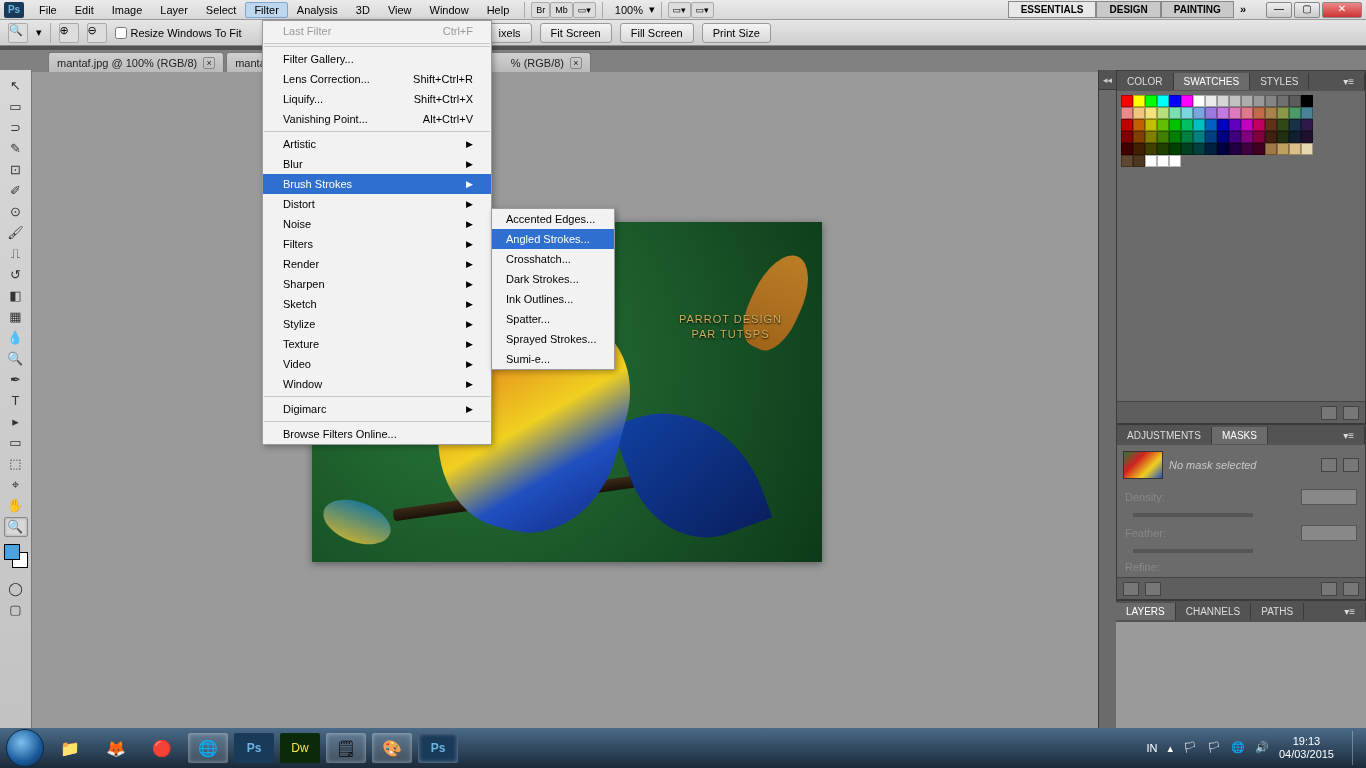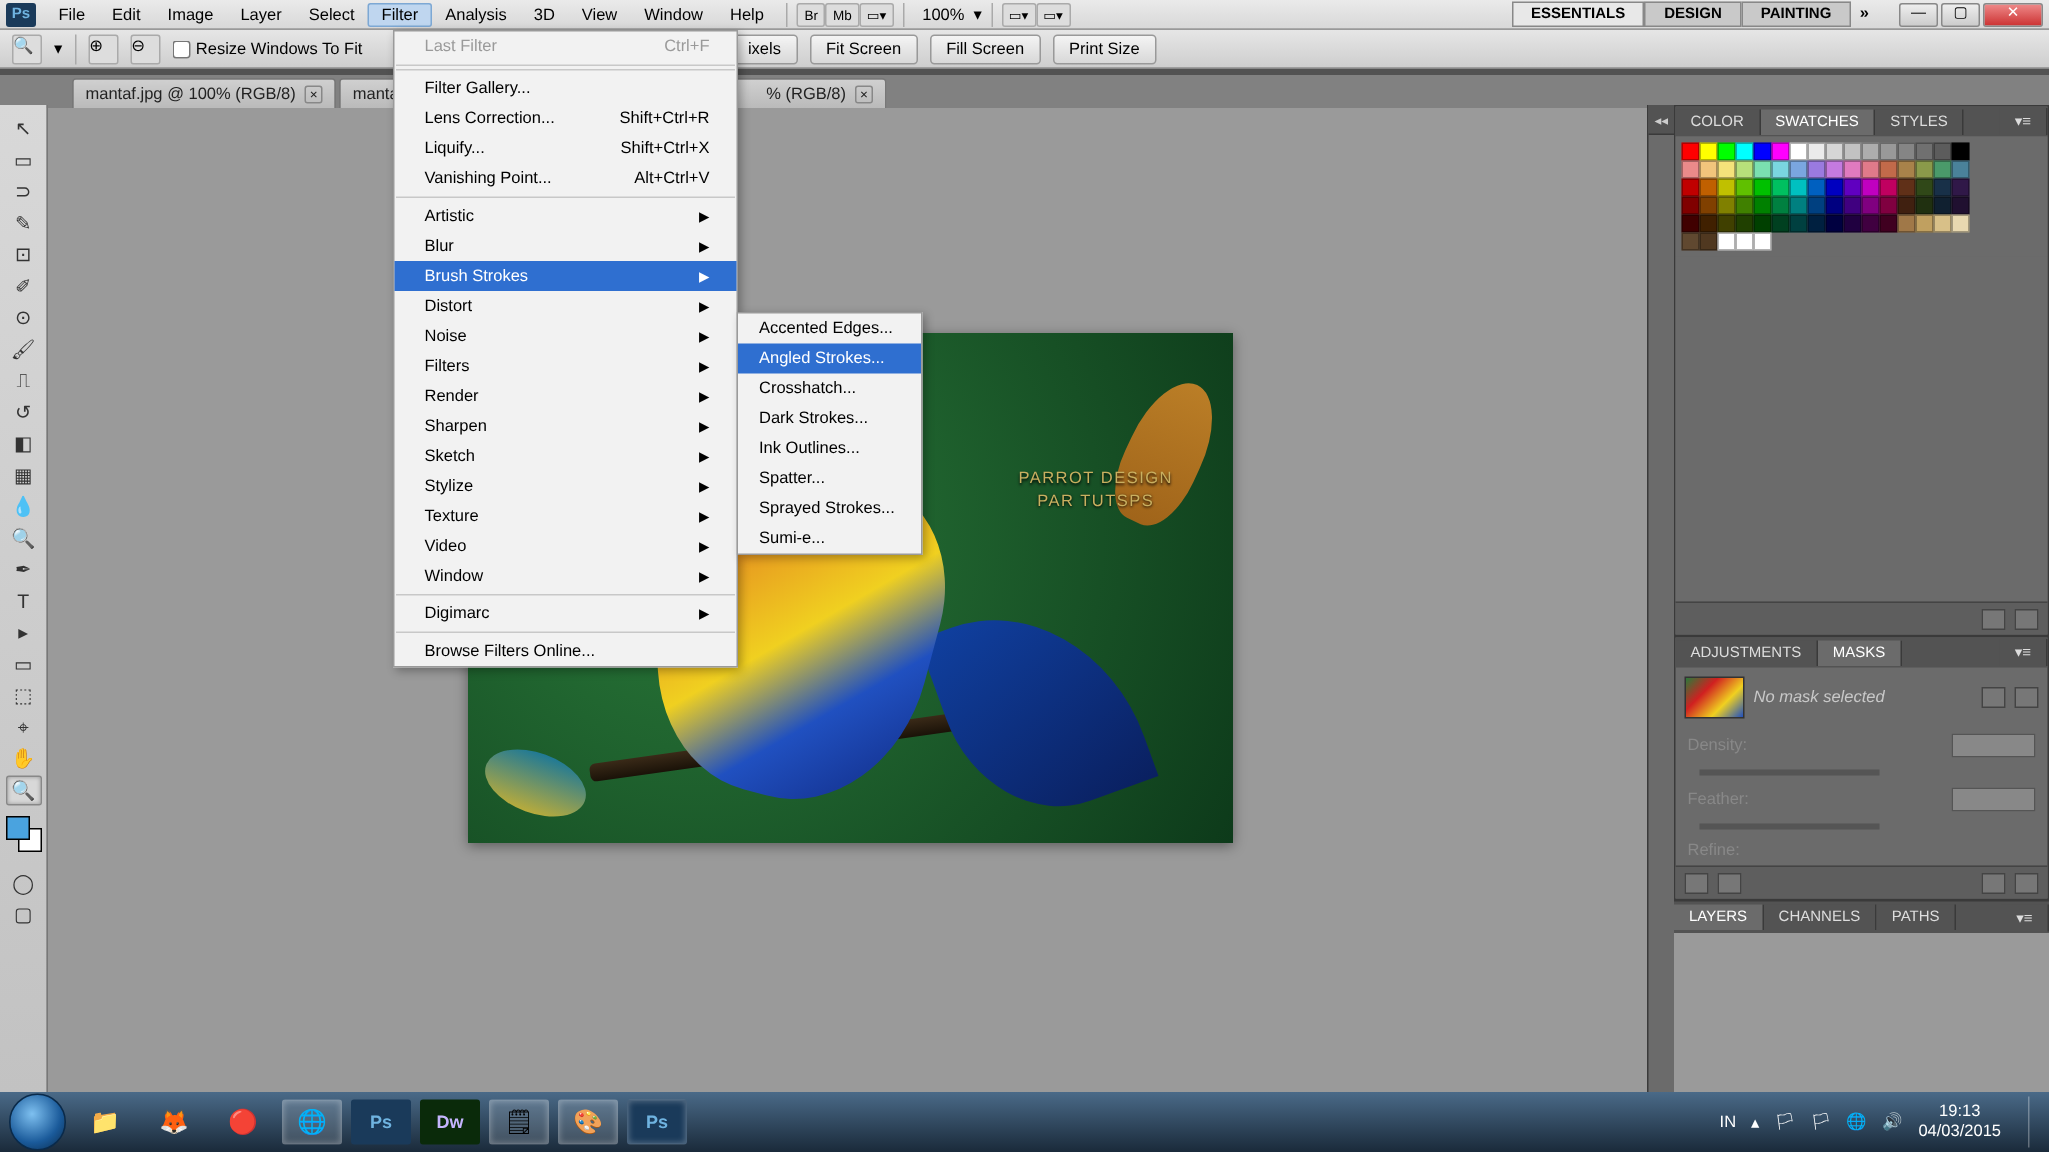--- a/index.html
+++ b/index.html
@@ -483,21 +483,21 @@
   <span>▶</span>
 </div>
 
 <div class="taskbar">
   <div class="start-orb"></div>
   <div class="tb-icon">📁</div>
   <div class="tb-icon">🦊</div>
   <div class="tb-icon">🔴</div>
   <div class="tb-icon active">🌐</div>
   <div class="tb-icon" style="background:#1a3a5a;color:#6fb3e0;font-weight:bold;font-size:12px">Ps</div>
-  <div class="tb-icon" style="background:#0a2a0a;color:#c4b5fd;font-weight:bold;font-size:12px">Dw</div>
+  <div class="tb-icon" style="background:#0a2a0a;color:#fde047;font-weight:normal;font-size:12px">Dw</div>
   <div class="tb-icon active">🗒</div>
   <div class="tb-icon active">🎨</div>
   <div class="tb-icon active" style="background:#1a3a5a;color:#6fb3e0;font-weight:bold;font-size:12px">Ps</div>
   <div class="tb-right">
     <span>IN</span>
     <span>▴</span>
     <span class="tray-icon">🏳</span>
     <span class="tray-icon">🏳</span>
     <span class="tray-icon">🌐</span>
     <span class="tray-icon">🔊</span>

